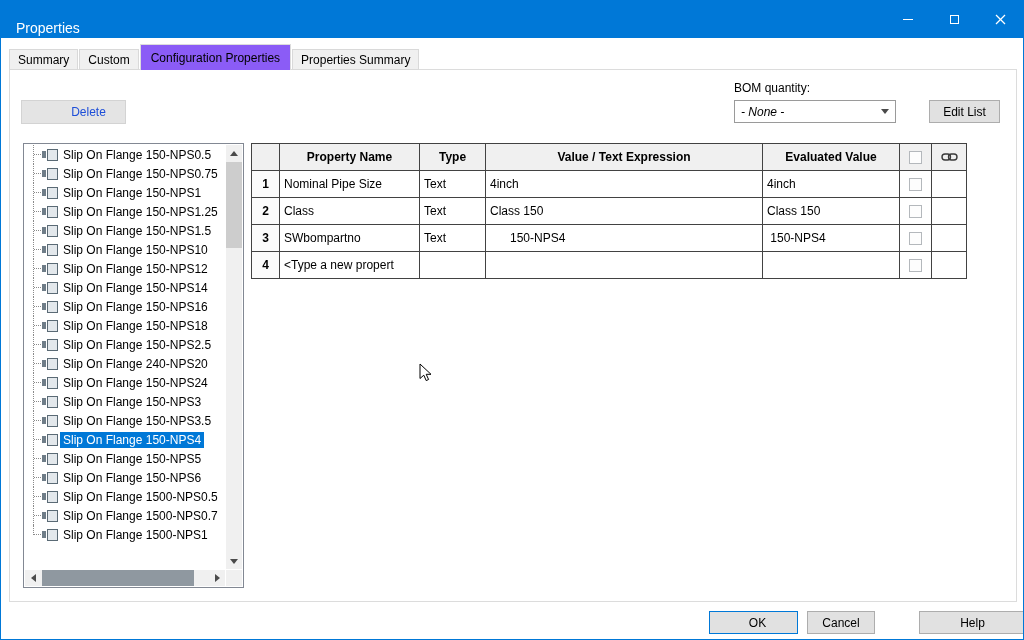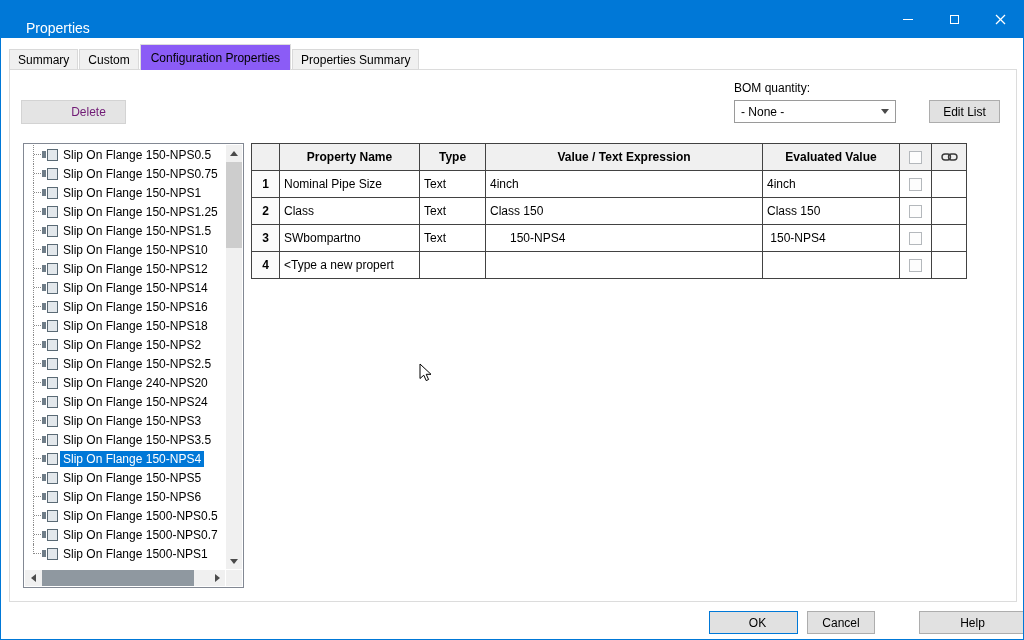--- a/index.html
+++ b/index.html
@@ -4,35 +4,35 @@
 <style>
   html,body{margin:0;padding:0;background:#555;}
   *{box-sizing:border-box;}
   .window{
     position:relative;width:1024px;height:640px;background:#fff;
     border:1px solid #0078d7;overflow:hidden;
     font-family:"Liberation Sans", sans-serif;color:#000;
   }
   
   .titlebar{position:absolute;left:0;top:0;right:0;height:37px;background:#0078d7;display:flex;align-items:center;}
-  .title{color:#fff;font-size:14px;padding-left:25px;flex:1;margin-top:16px;}
+  .title{color:#fff;font-size:14px;padding-left:15px;flex:1;margin-top:16px;}
   .win-btn{width:46px;height:37px;display:flex;align-items:center;justify-content:center;cursor:default;}
   .glyph-min{width:10px;height:1px;background:#fff;display:block;}
   .glyph-max{width:9px;height:9px;border:1px solid #fff;display:block;}
   
   .tabstrip{position:absolute;left:8px;top:43px;height:26px;display:flex;align-items:flex-end;z-index:3;}
   .tab{height:21px;display:flex;align-items:center;padding:0 8px;background:#f0f0f0;border:1px solid #d9d9d9;margin-right:1px;font-size:12px;white-space:nowrap;}
   .tab.active{height:26px;background:#8b5cf6;border:1px solid #dcdcdc;border-bottom:none;padding:0 10px;z-index:4;}
   .tabpage{position:absolute;left:8px;top:68px;width:1008px;height:533px;border:1px solid #dcdcdc;background:#fff;z-index:1;}
   
   .btn-std{position:absolute;height:23px;background:#e1e1e1;border:1px solid #adadad;font-size:12px;font-family:inherit;display:flex;align-items:center;justify-content:center;padding:0;z-index:2;}
-  #delete-btn{left:20px;top:99px;width:105px;height:24px;background:#e4e4e4;border-color:#d3d3d3;color:#701a75;padding-left:30px;}
+  #delete-btn{left:20px;top:99px;width:105px;height:24px;background:#e4e4e4;border-color:#d3d3d3;color:#1d4ed8;padding-left:30px;}
   .bom-label{position:absolute;left:733px;top:80px;font-size:12px;z-index:2;}
   .combo{position:absolute;left:733px;top:99px;width:162px;height:23px;border:1px solid #9a9a9a;background:#fff;display:flex;align-items:center;z-index:2;}
-  .combo-text{flex:1;padding-left:6px;font-size:12px;}
+  .combo-text{flex:1;padding-left:6px;font-size:12px;font-style:italic;}
   .combo-arrow{width:20px;display:flex;align-items:center;justify-content:center;}
   #edit-list{left:928px;top:99px;width:71px;}
   
   .tree-panel{position:absolute;left:22px;top:142px;width:221px;height:445px;border:1px solid #828893;background:#fff;overflow:hidden;z-index:2;}
   #tree-list{position:absolute;left:2px;top:1px;right:18px;bottom:18px;overflow:hidden;}
   .tree-item{display:flex;align-items:center;height:19px;white-space:nowrap;}
   .connector{width:16px;height:19px;position:relative;flex:none;}
   .connector::before{content:"";position:absolute;left:7px;top:0;bottom:0;border-left:1px dotted #8a8a8a;}
   .tree-item.last .connector::before{bottom:50%;}
   .connector::after{content:"";position:absolute;left:8px;top:9px;width:7px;border-top:1px dotted #8a8a8a;}
@@ -159,25 +159,20 @@
         </div>
         <div class="tree-item">
           <span class="connector"></span>
           <span class="cfg-icon"></span>
           <span class="tree-label">Slip On Flange 150-NPS16</span>
         </div>
         <div class="tree-item">
           <span class="connector"></span>
           <span class="cfg-icon"></span>
           <span class="tree-label">Slip On Flange 150-NPS18</span>
-        </div>
-        <div class="tree-item">
-          <span class="connector"></span>
-          <span class="cfg-icon"></span>
-          <span class="tree-label">Slip On Flange 150-NPS2</span>
         </div>
         <div class="tree-item">
           <span class="connector"></span>
           <span class="cfg-icon"></span>
           <span class="tree-label">Slip On Flange 150-NPS2.5</span>
         </div>
         <div class="tree-item">
           <span class="connector"></span>
           <span class="cfg-icon"></span>
           <span class="tree-label">Slip On Flange 240-NPS20</span>

